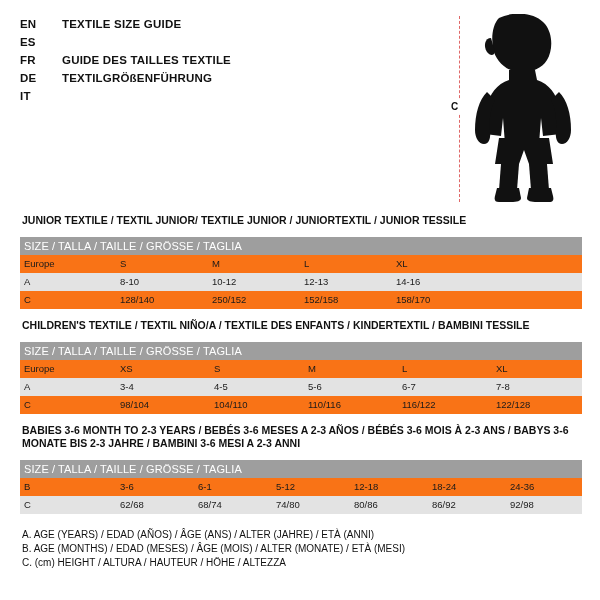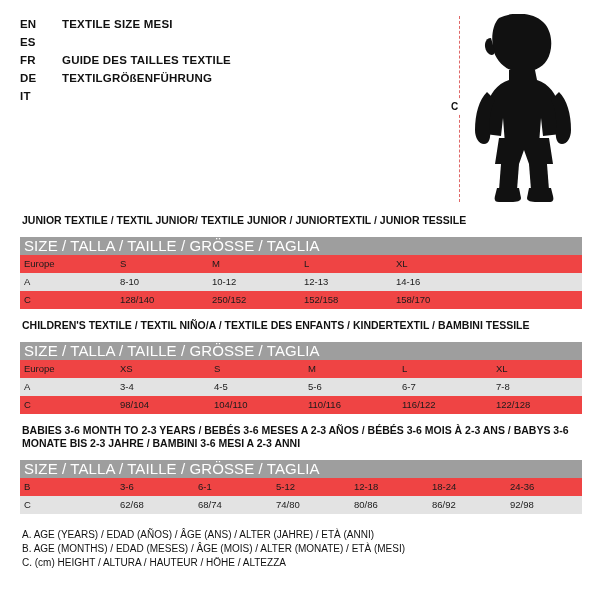--- a/index.html
+++ b/index.html
@@ -102,29 +102,29 @@
   table.sizes td {
     font-size: 9.5px;
     color: #1a1a1a;
     padding: 3px 0 3px 4px;
     line-height: 12px;
     vertical-align: middle;
   }
   tr.head td {
     background: #9e9e9e;
     color: #ffffff;
-    font-size: 15px;
+    font-size: 11px;
     font-weight: normal;
     padding: 3px 0 3px 4px;
   }
   tr.shaded td {
     background: #e3e3e3;
   }
   tr.plain td {
-    background: #ef4444;
+    background: #f97316;
   }
   .head-span {
     letter-spacing: 0.1px;
   }
 
   
   .footer {
     margin-top: 14px;
     padding-left: 2px;
   }
@@ -137,21 +137,21 @@
 </style>
 </head>
 <body>
 
 <div class="page">
 
   <div class="header">
     <div class="lang-block">
       <div class="lang-row">
         <div class="lang-code">EN</div>
-        <div class="lang-title">TEXTILE SIZE MESI</div>
+        <div class="lang-title">TEXTILE SIZE GUIDE</div>
       </div>
       <div class="lang-row">
         <div class="lang-code">ES</div>
       </div>
       <div class="lang-row">
         <div class="lang-code">FR</div>
         <div class="lang-title">GUIDE DES TAILLES TEXTILE</div>
       </div>
       <div class="lang-row">
         <div class="lang-code">DE</div>

